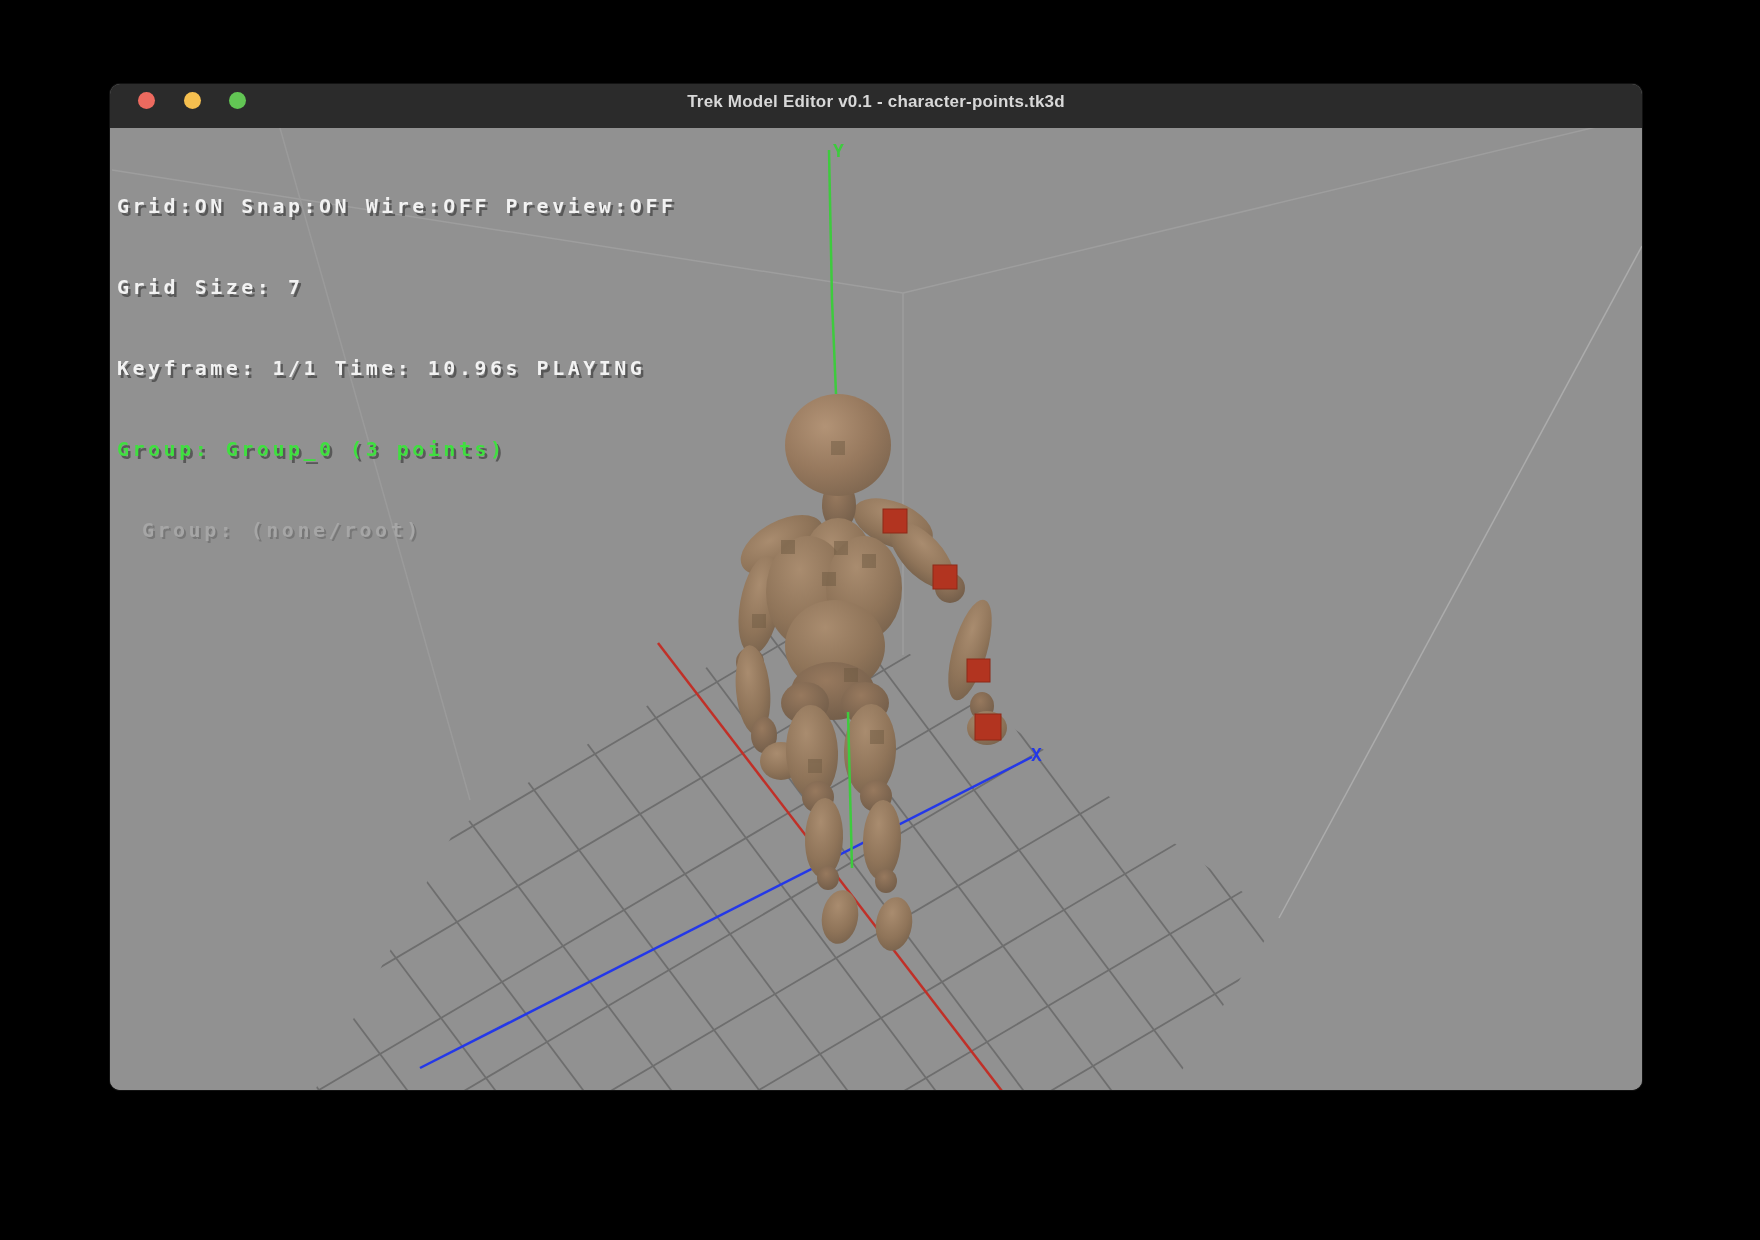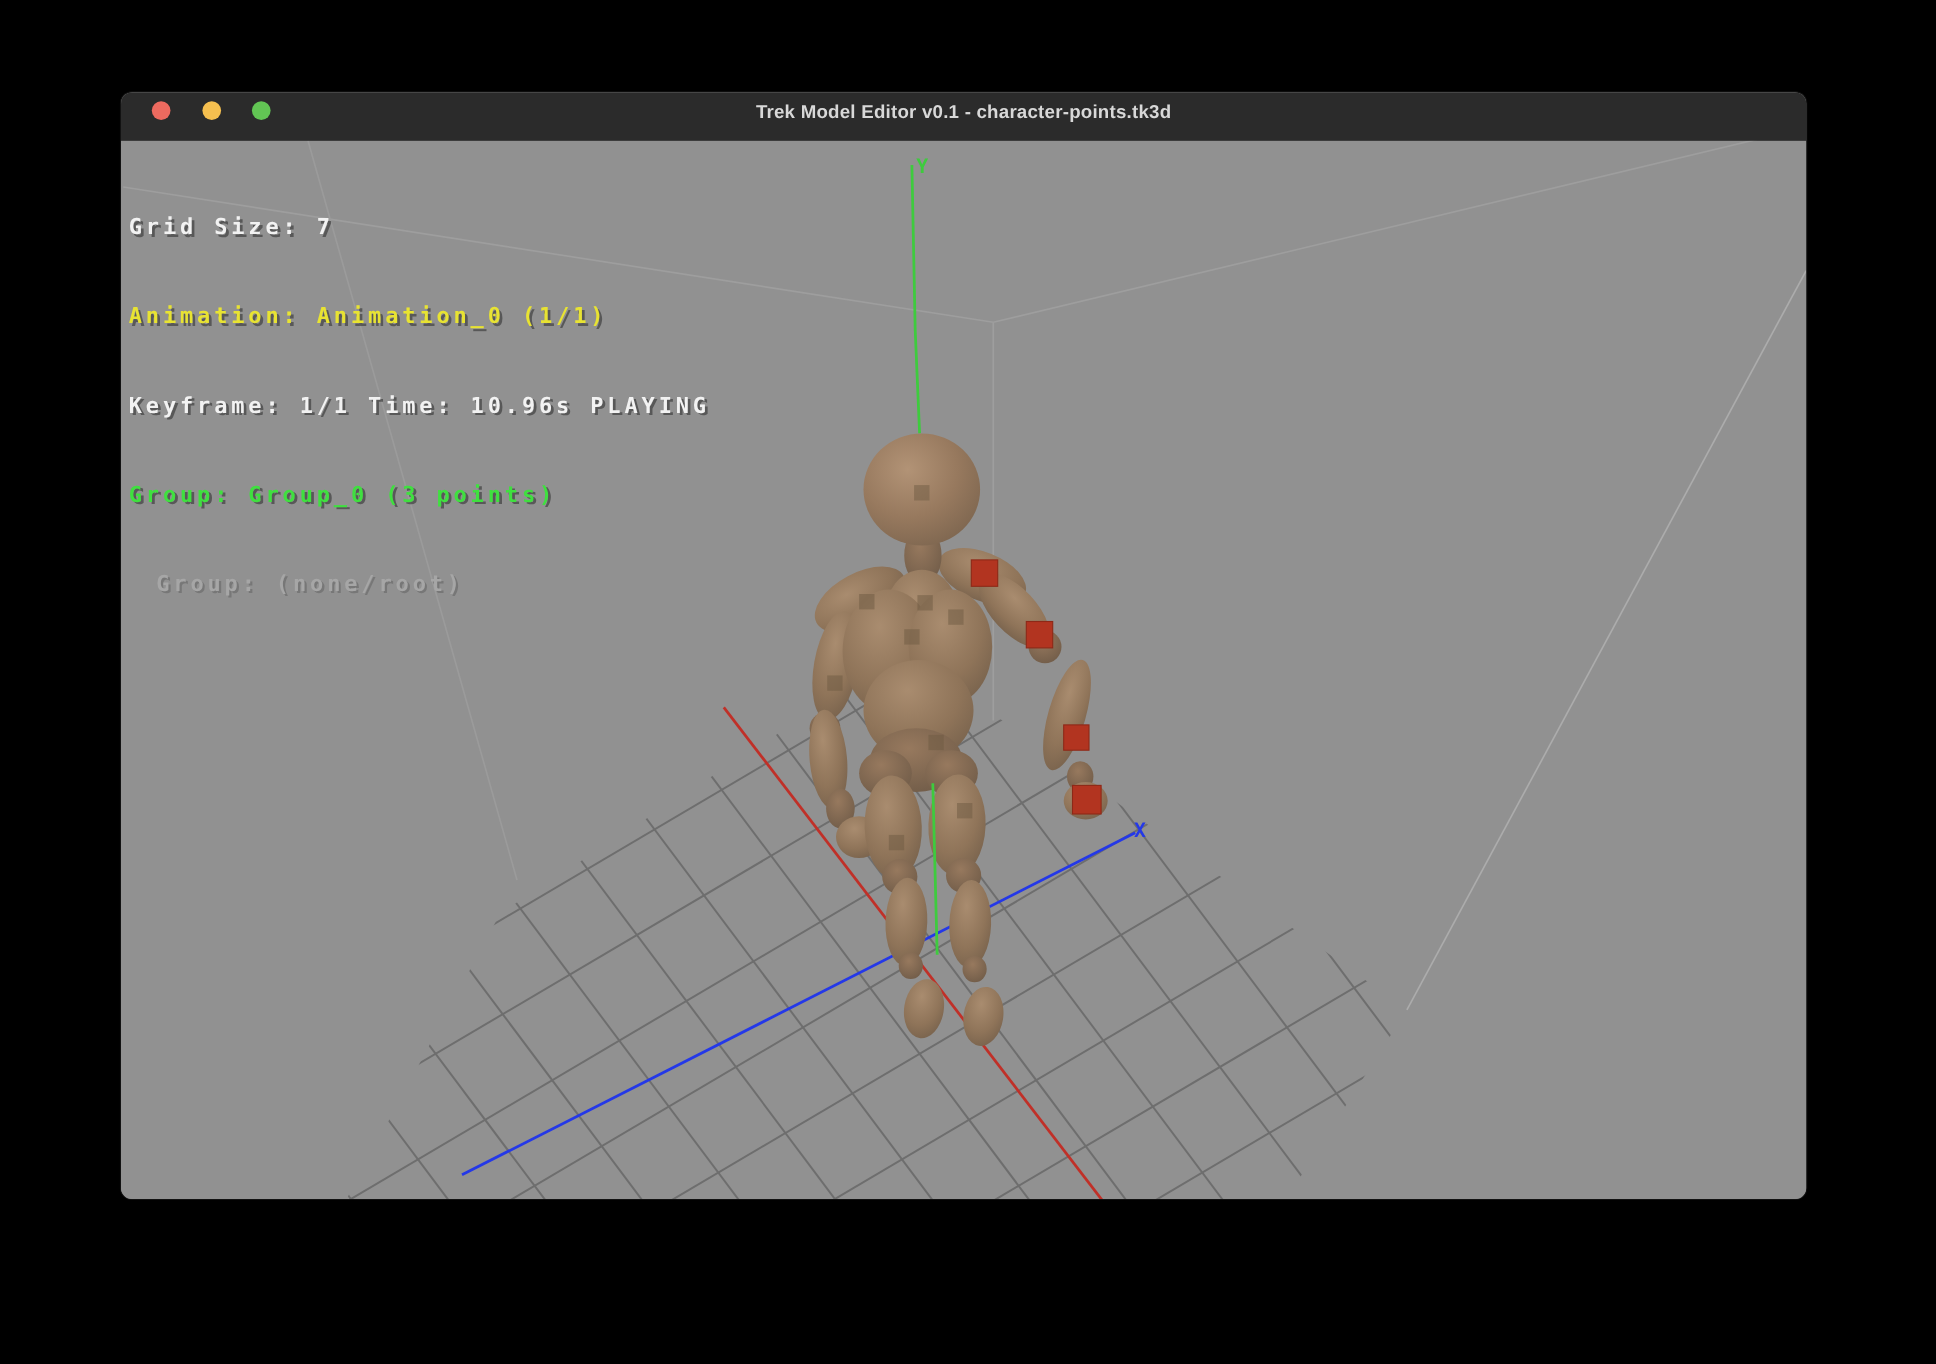--- a/index.html
+++ b/index.html
@@ -187,22 +187,22 @@
           </g>
         </g>
 
         <line x1="848" y1="712" x2="852" y2="868" stroke="#3ecb3e" stroke-width="2.5"></line>
 
         <text x="833" y="157" font-size="18" font-weight="bold" fill="#3ecb3e" font-family="DejaVu Sans Mono, monospace">Y</text>
         <text x="1031" y="761" font-size="18" font-weight="bold" fill="#2438e8" font-family="DejaVu Sans Mono, monospace">X</text>
       </svg>
 
       <div id="hud">
+        <div class="hud-white">Grid:ON Snap:ON Wire:OFF Preview:OFF</div>
         <div class="hud-white">Grid Size: 7</div>
-        <div class="hud-yellow">Animation: Animation_0 (1/1)</div>
         <div class="hud-white">Keyframe: 1/1 Time: 10.96s PLAYING</div>
         <div class="hud-green">Group: Group_0 (3 points)</div>
         <div class="hud-gray">Group: (none/root)</div>
       </div>
 
 
     </div>
   </div>
 </div>
 

